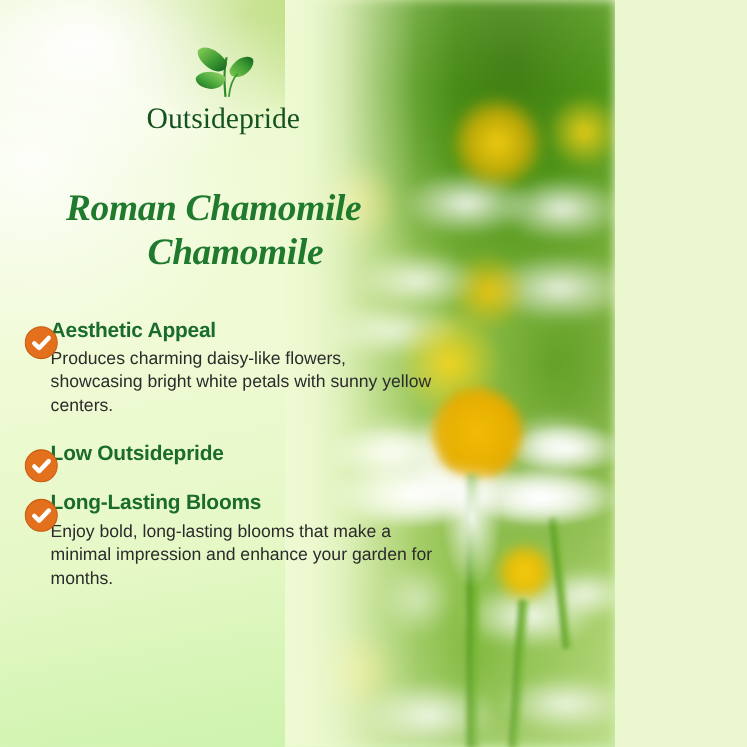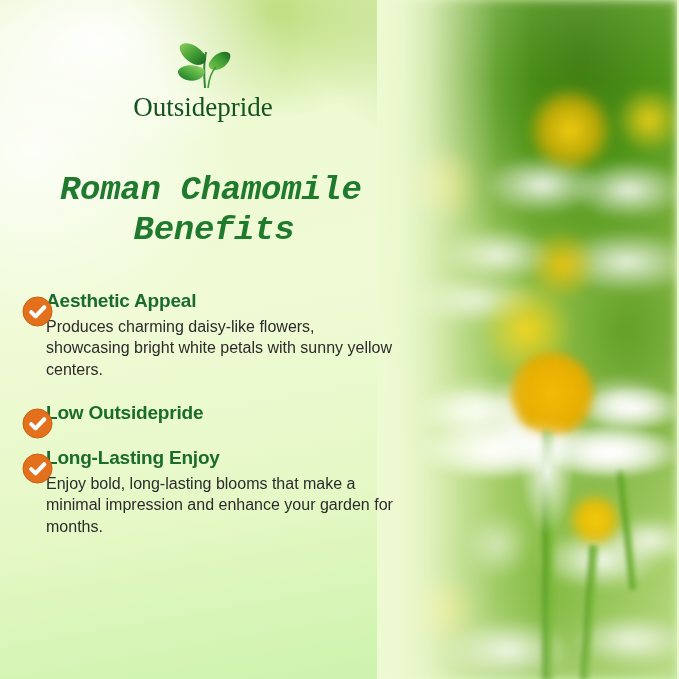--- a/index.html
+++ b/index.html
@@ -9,21 +9,21 @@
   body {
     width: 679px;
     height: 679px;
     overflow: hidden;
     font-family: "Liberation Sans", sans-serif;
     background: #eaf7cf;
   }
 
   #infographic {
     position: relative;
-    width: 677px;
+    width: 559px;
     height: 679px;
     overflow: hidden;
     background:
       radial-gradient(ellipse 320px 200px at 14% 6%,  rgba(255,255,255,0.95) 0%, rgba(255,255,255,0.0) 62%),
       radial-gradient(ellipse 200px 150px at 40% 2%,  rgba(150,200,60,0.55) 0%, rgba(150,200,60,0.0) 70%),
       radial-gradient(ellipse 260px 180px at 72% 4%,  rgba(120,180,40,0.45) 0%, rgba(120,180,40,0.0) 72%),
       radial-gradient(ellipse 300px 260px at 5% 22%,  rgba(255,255,255,0.85) 0%, rgba(255,255,255,0.0) 70%),
       linear-gradient(170deg, #e7f4c2 0%, #eefad2 20%, #f0fbd6 42%, #e6f8c6 68%, #d2f4b2 88%, #c8f2a8 100%);
   }
 
@@ -146,21 +146,21 @@
     color: #14521f;
     letter-spacing: 0px;
     line-height: 1;
   }
 
   .title {
     position: absolute;
     left: 60px;
     top: 170px;
     width: 330px;
-    font-family: Liberation Mono, monospace;
+    font-family: Liberation Serif, serif;
     font-style: italic;
     font-weight: bold;
     font-size: 34px;
     line-height: 1.18;
     color: #1f7a2e;
     letter-spacing: -0.3px;
   }
   .title-line-2 { display: block; text-align: center; padding-right: 22px; }
 
   .benefits {
@@ -237,21 +237,21 @@
         <path d="M42 20 C30 4 18 6 16 10 C14 16 24 28 34 29 C40 29 43 25 42 20 Z" fill="url(#lg1)"></path>
         <path d="M40 33 C28 26 16 30 14 35 C13 41 24 47 33 44 C39 42 42 37 40 33 Z" fill="url(#lg2)"></path>
         <path d="M45 27 C52 14 64 14 66 18 C68 24 60 34 51 34 C46 34 44 31 45 27 Z" fill="url(#lg3)"></path>
         <path d="M44 52 C45 43 47 36 52 31" stroke="#3c9a32" stroke-width="1.6" fill="none"></path>
       </svg>
       <div class="logo-word">Outsidepride</div>
     </div>
 
     <div class="title">
       <span>Roman Chamomile</span>
-      <span class="title-line-2">Benefits</span>
+      <span class="title-line-2">Chamomile</span>
     </div>
 
     <div class="benefits">
 
       <div class="benefit">
         <svg class="check-icon" viewBox="0 0 32 32">
           <circle cx="16" cy="16" r="15" fill="#e2701c"></circle>
           <circle cx="16" cy="16" r="15" fill="none" stroke="#c85f12" stroke-width="1"></circle>
           <path d="M9.5 16.6 L14 21 L23 11.6" fill="none" stroke="#ffffff" stroke-width="4.2" stroke-linecap="round" stroke-linejoin="round"></path>
         </svg>
@@ -267,19 +267,19 @@
         </svg>
         <div class="benefit-title">Low Outsidepride</div>
       </div>
 
       <div class="benefit">
         <svg class="check-icon" viewBox="0 0 32 32">
           <circle cx="16" cy="16" r="15" fill="#e2701c"></circle>
           <circle cx="16" cy="16" r="15" fill="none" stroke="#c85f12" stroke-width="1"></circle>
           <path d="M9.5 16.6 L14 21 L23 11.6" fill="none" stroke="#ffffff" stroke-width="4.2" stroke-linecap="round" stroke-linejoin="round"></path>
         </svg>
-        <div class="benefit-title">Long-Lasting Enjoy</div>
+        <div class="benefit-title">Long-Lasting Blooms</div>
         <div class="benefit-desc">Enjoy bold, long-lasting blooms that make a minimal impression and enhance your garden for months.</div>
       </div>
 
     </div>
   </div>
 </div>
 
 </body></html>

